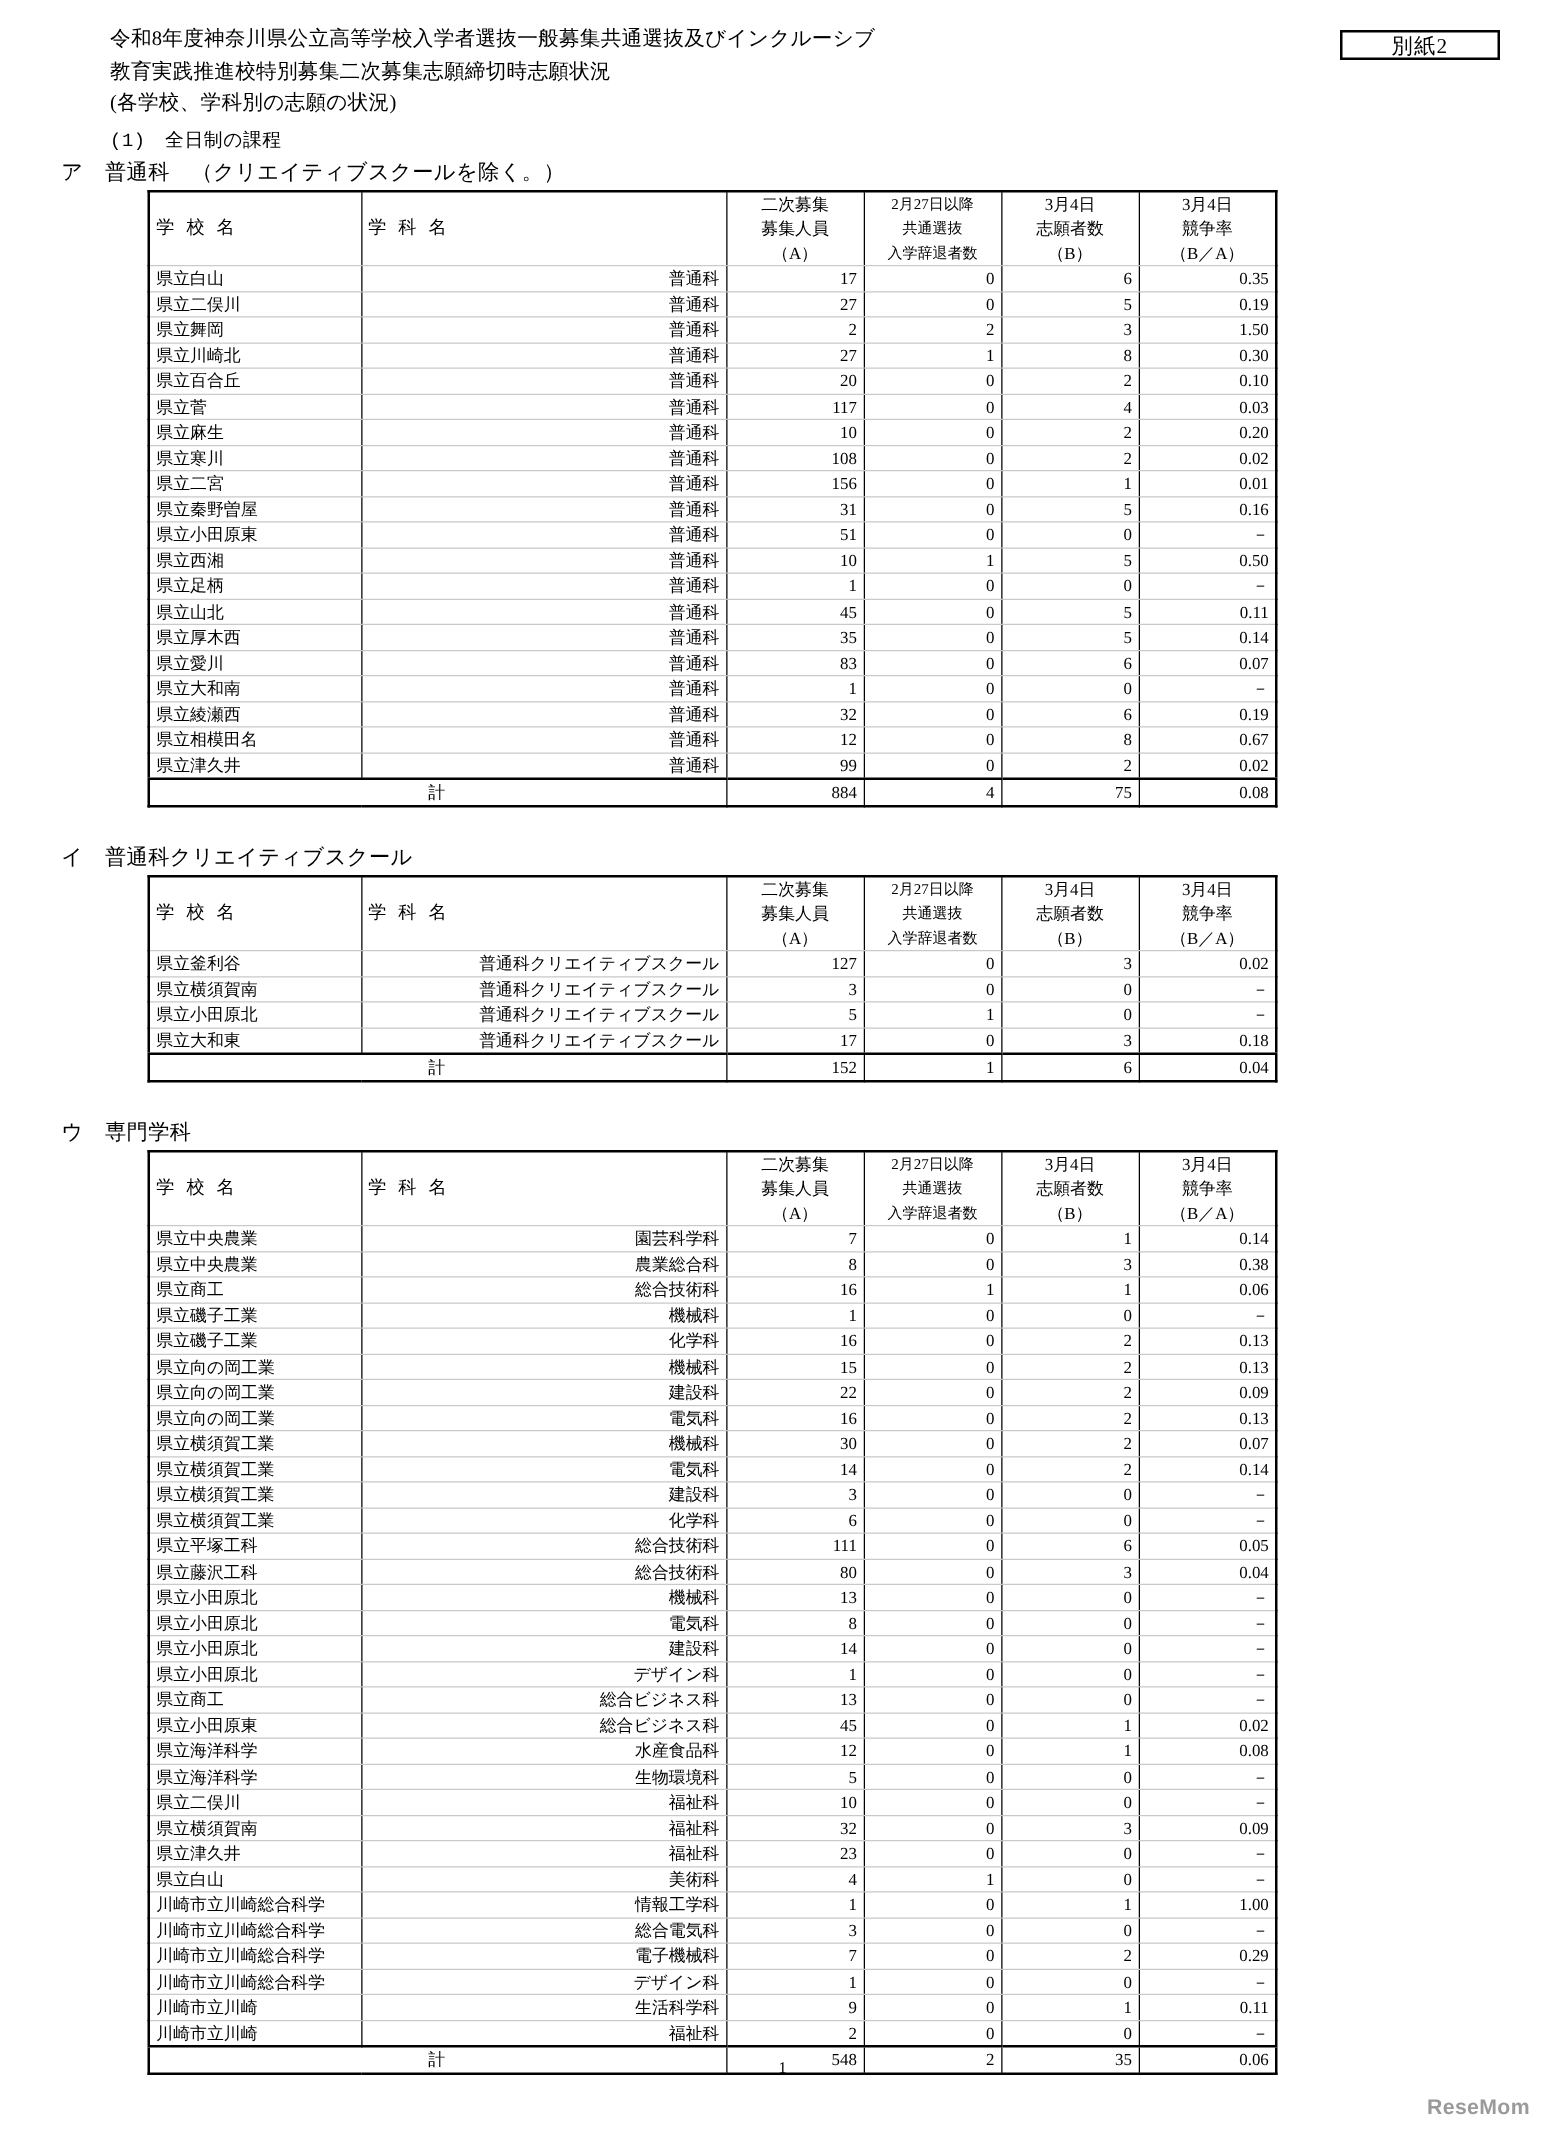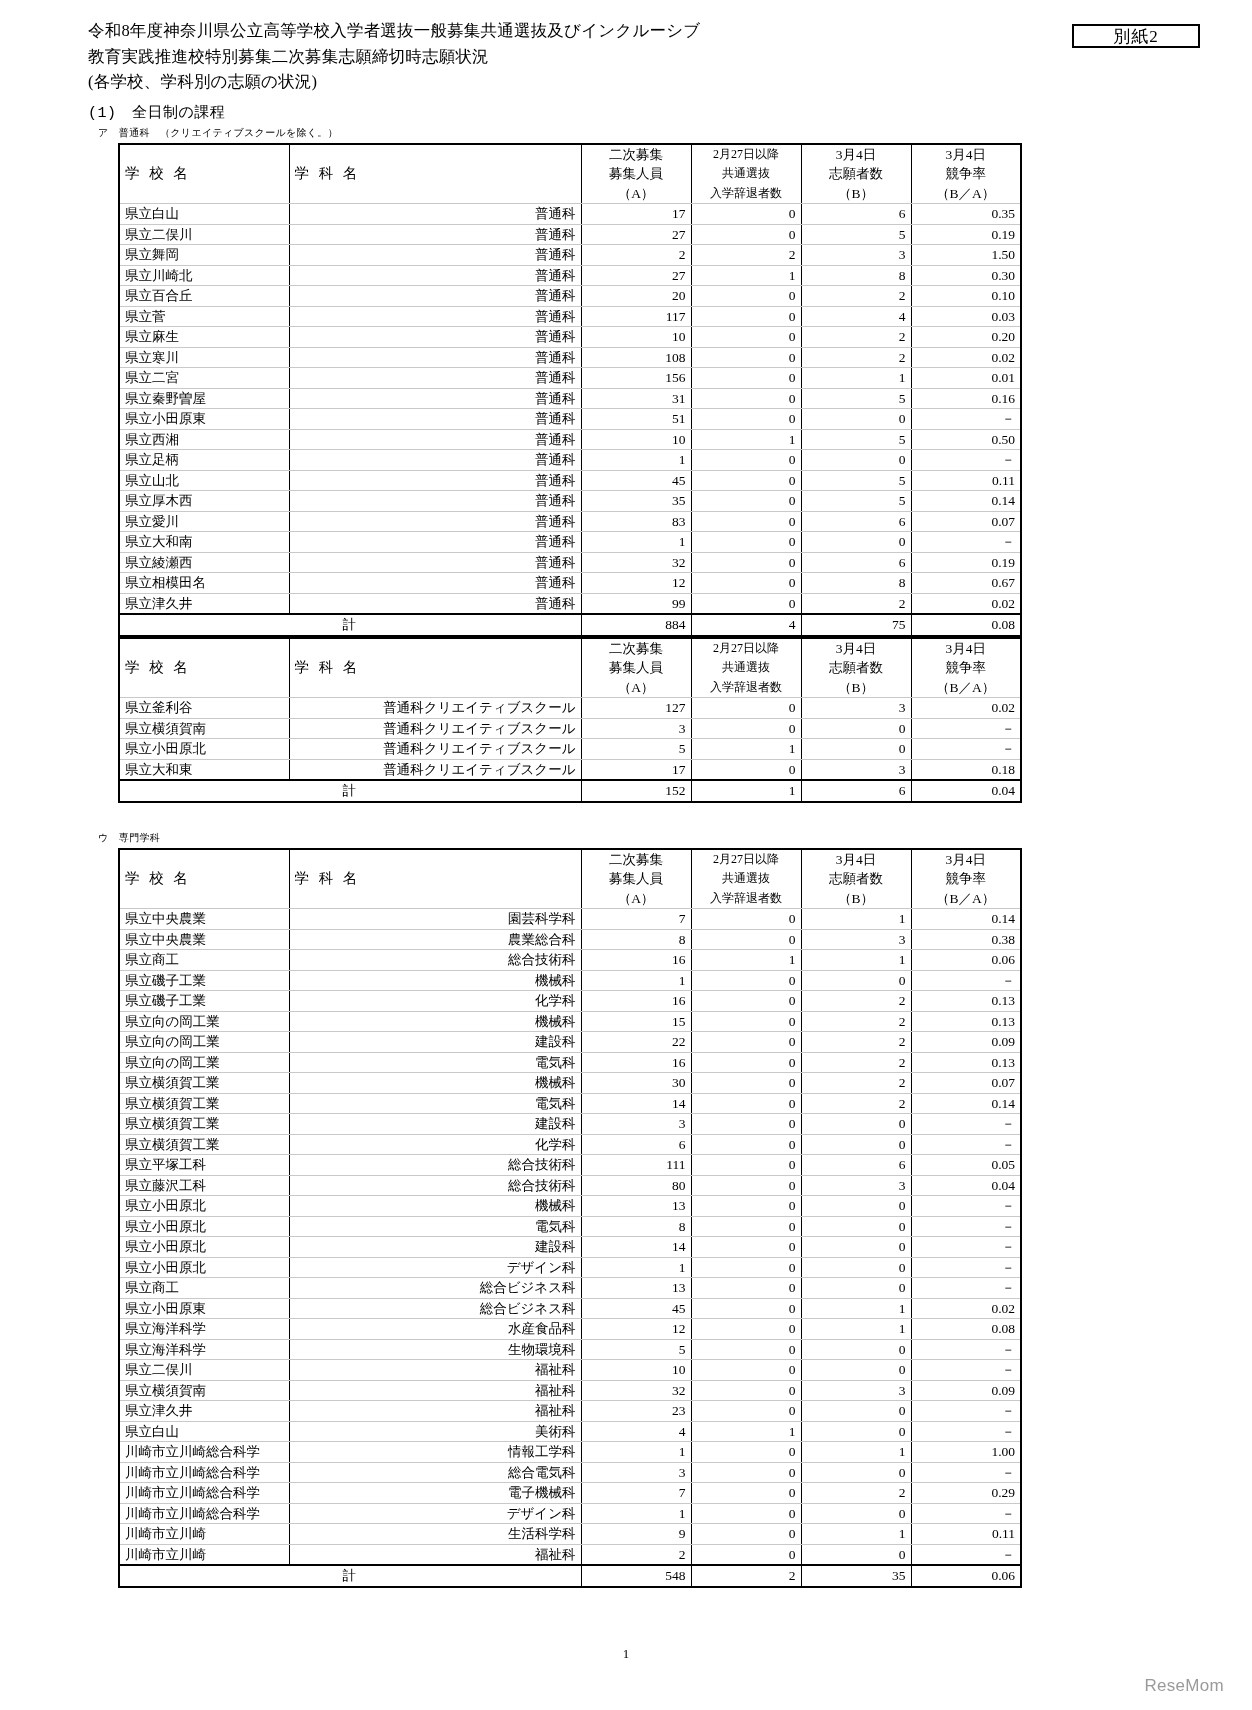--- a/index.html
+++ b/index.html
@@ -43,21 +43,21 @@
     justify-content: center;
     font-size: 17px;
     margin-top: 6px;
     margin-right: 12px;
     letter-spacing: 1px;
   }
 
   
   .sec1 { font-size: 15px; margin: 20px 0 0 88px; letter-spacing: 0.5px; }
   .sec2 { font-size: 15px; margin: 8px 0 0 88px; letter-spacing: 0.5px; font-family: Liberation Mono, monospace; }
-  .sec3 { font-size: 10px; margin: 4px 0 3px 98px; letter-spacing: 0.3px; }
+  .sec3 { font-size: 17px; margin: 4px 0 3px 49px; letter-spacing: 0.3px; }
   .sec3.spaced { margin-top: 28px; }
 
   
   .tbl-wrap { margin: 0 0 0 118px; width: 902px; }
   table.grid {
     border-collapse: collapse;
     width: 902px;
     table-layout: fixed;
     font-size: 13.5px;
   }
@@ -124,21 +124,21 @@
     font-size: 13px;
   }
   .watermark {
     position: absolute;
     right: 28px;
     bottom: 14px;
     font-family: "Liberation Sans", sans-serif;
     font-size: 17px;
     color: #9a9a9a;
     letter-spacing: 0.3px;
-    font-weight: normal;
+    font-weight: bold;
   }
 </style>
 </head>
 <body>
 
 <div class="page">
 
   <div class="header-row">
     <div class="doc-title">令和8年度神奈川県公立高等学校入学者選抜一般募集共通選抜及びインクルーシブ
 教育実践推進校特別募集二次募集志願締切時志願状況
@@ -352,20 +352,21 @@
             <td class="total-label" colspan="2">計</td>
             <td class="num">884</td>
             <td class="num">4</td>
             <td class="num">75</td>
             <td class="num">0.08</td>
           </tr>
         </tbody>
     </table>
   </div>
 
+  <div class="sec3 spaced">イ　普通科クリエイティブスクール</div>
 
   <div class="tbl-wrap">
     <table class="grid">
       <colgroup>
         <col class="c-school">
           <col class="c-dept">
           <col class="c-a">
         <col class="c-decl">
           <col class="c-b">
           <col class="c-ratio">

